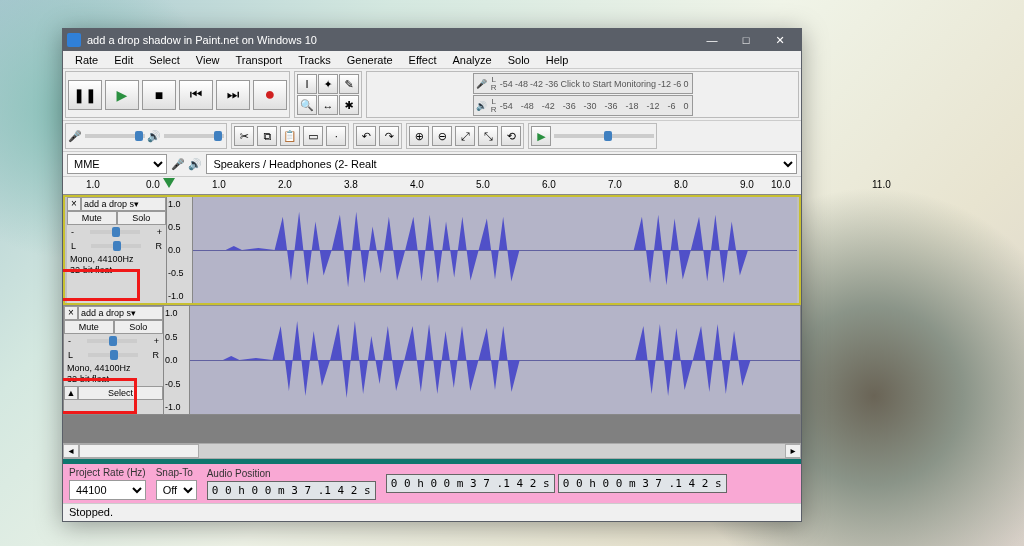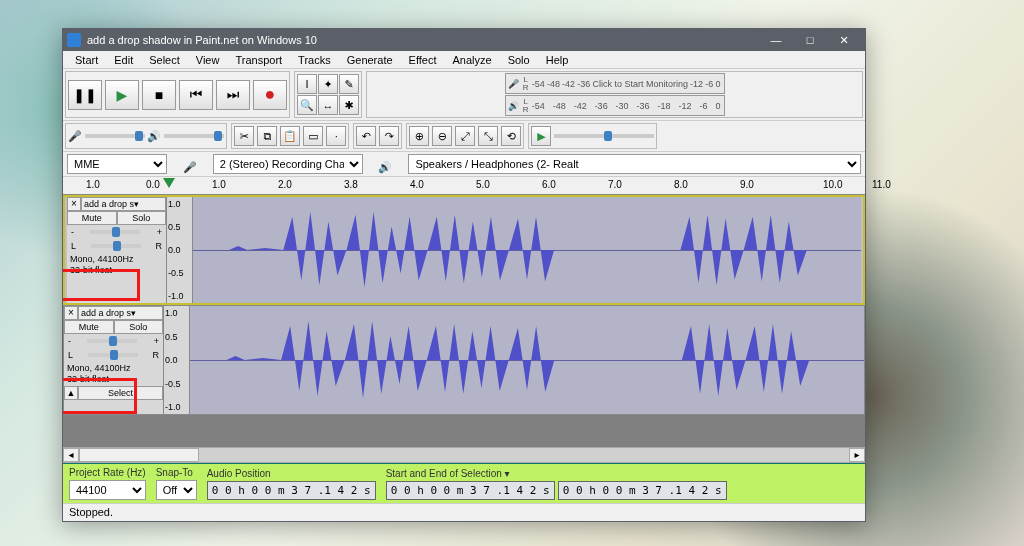--- a/index.html
+++ b/index.html
@@ -12,21 +12,21 @@
     overflow: hidden;
   }
   
   .bgdeco{position:absolute;inset:0;pointer-events:none;}
   .bgdeco::before{content:"";position:absolute;left:-80px;top:-40px;width:300px;height:300px;border-radius:50%;background:radial-gradient(circle,#88c0b8 0%,transparent 70%);}
   .bgdeco::after{content:"";position:absolute;right:-60px;bottom:-60px;width:420px;height:420px;border-radius:50%;background:radial-gradient(circle,#6a6456 0%,#8a9488 30%,transparent 70%);}
 
   .window {
     position: absolute;
     left: 62px; top: 28px;
-    width: 804px; height: 494px;
+    width: 740px; height: 494px;
     background: #f0f0f0;
     border: 1px solid #5a5f68;
     box-shadow: 0 4px 24px rgba(0,0,0,0.35);
     display: flex; flex-direction: column;
   }
   .titlebar {
     height: 22px; background: #5a5f68; color: #fff;
     display: flex; align-items: center; padding: 0 4px; font-size: 11px;
   }
   .titlebar .appicon{width:14px;height:14px;background:#3080d8;border-radius:2px;margin-right:6px;display:inline-block;}
@@ -45,21 +45,21 @@
   .btn3d.sm{width:20px;height:20px;font-size:11px;}
   .recbtn{color:#d02020;font-size:18px;}
 
   .meterbox{border:1px solid #999;flex:1;min-width:220px;height:16px;background:#e8e8e8;display:flex;align-items:center;font-size:9px;color:#555;padding:0 3px;gap:2px;}
   .lrlabel{width:8px;text-align:center;font-size:8px;line-height:8px;}
   .meterscale{flex:1;display:flex;justify-content:space-between;}
 
   .slide{width:60px;height:4px;background:#ccc;position:relative;display:inline-block;}
   .slide .thumb{position:absolute;width:8px;height:10px;background:#4080c0;top:-3px;border-radius:2px;}
 
-  .devrow{display:flex;gap:16px;padding:2px 4px;align-items:flex-end;border-bottom:1px solid #ccc;background:#f0f0f0;}
+  .devrow{display:flex;gap:4px;padding:2px 4px;align-items:center;border-bottom:1px solid #ccc;background:#f0f0f0;}
   select,.sel{font-size:11px;height:20px;border:1px solid #999;background:#fff;padding:0 2px;}
 
   .ruler{height:18px;background:#f0f0f0;border-bottom:1px solid #888;position:relative;padding-left:100px;display:flex;align-items:flex-end;}
   .ruler .ph{position:absolute;left:100px;top:1px;width:0;height:0;border-left:6px solid transparent;border-right:6px solid transparent;border-top:10px solid #2a9040;}
   .rnum{position:absolute;font-size:10px;top:2px;}
 
   .tracks{flex:1;overflow:auto;background:#808080;position:relative;}
   .track{display:flex;height:110px;border:1px solid #888;background:#c0c0c0;}
   .track.sel{border:2px solid #c8c030;}
   .tpanel{width:100px;background:#d8d8d8;border-right:1px solid #888;font-size:9px;display:flex;flex-direction:column;position:relative;}
@@ -75,21 +75,21 @@
   .vscale{position:absolute;left:0;top:0;bottom:0;width:26px;background:#d8d8d8;border-right:1px solid #888;font-size:9px;display:flex;flex-direction:column;justify-content:space-between;padding:2px 1px;}
   .wavearea{position:absolute;left:26px;right:0;top:0;bottom:0;background:#b4b4c8;overflow:hidden;}
   .zeroline{position:absolute;left:0;right:0;top:50%;height:1px;background:#6060a0;}
   svg.wv{position:absolute;inset:0;width:100%;height:100%;}
 
   .hscroll{height:16px;background:#e0e0e0;border-top:1px solid #aaa;border-bottom:1px solid #aaa;display:flex;}
   .hsc-btn{width:16px;text-align:center;border:1px solid #aaa;background:#f0f0f0;font-size:10px;}
   .hsc-track{flex:1;position:relative;background:#d0d0d0;}
   .hsc-thumb{position:absolute;left:0;top:0;bottom:0;width:120px;background:#f0f0f0;border:1px solid #aaa;}
 
-  .selbar{padding:3px 6px;background:#bef264;border-top:1px solid #0f766e;display:flex;gap:10px;align-items:center;font-size:11px;}
+  .selbar{padding:3px 6px;background:#f9a8d4;border-top:5px solid #0f766e;display:flex;gap:10px;align-items:center;font-size:11px;}
   .selbar .col{display:flex;flex-direction:column;gap:2px;}
   .selbar label{font-size:10px;color:#333;}
   .timefield{border:1px solid #666;background:#e0e4e8;padding:2px 4px;font-family:monospace;font-size:11px;display:inline-block;}
 
   .status{height:18px;border-top:1px solid #ccc;padding:2px 6px;font-size:11px;background:#f0f0f0;}
 
   .icon{display:inline-block;}
 </style>
 </head>
 <body>
@@ -106,21 +106,21 @@
       </div>
     <div class="tbtn">
         <span>□</span>
       </div>
     <div class="tbtn close">
         <span>✕</span>
       </div>
   </div>
 
   <div class="menubar">
-    <span class="menuitem">Start</span>
+    <span class="menuitem">Rate</span>
     <span class="menuitem">Edit</span>
     <span class="menuitem">Select</span>
     <span class="menuitem">View</span>
     <span class="menuitem">Transport</span>
     <span class="menuitem">Tracks</span>
     <span class="menuitem">Generate</span>
     <span class="menuitem">Effect</span>
     <span class="menuitem">Analyze</span>
     <span class="menuitem">Solo</span>
     <span class="menuitem">Help</span>
@@ -266,39 +266,38 @@
         </div>
       <span class="slide" style="width:100px">
           <span class="thumb" style="left:50px"></span>
         </span>
     </div>
   </div>
 
   <div class="devrow">
     <select class="sel" style="width:100px"><option>MME</option></select>
     <span class="icon">🎤</span>
-    <select class="sel" style="width:150px"><option>2 (Stereo) Recording Cha</option></select>
     <span class="icon">🔊</span>
     <select class="sel" style="flex:1"><option>Speakers / Headphones (2- Realt</option></select>
   </div>
 
   <div class="ruler">
     <div class="ph"></div>
     <span class="rnum" style="left:23px">1.0</span>
     <span class="rnum" style="left:83px">0.0</span>
     <span class="rnum" style="left:149px">1.0</span>
     <span class="rnum" style="left:215px">2.0</span>
     <span class="rnum" style="left:281px">3.8</span>
     <span class="rnum" style="left:347px">4.0</span>
     <span class="rnum" style="left:413px">5.0</span>
     <span class="rnum" style="left:479px">6.0</span>
     <span class="rnum" style="left:545px">7.0</span>
     <span class="rnum" style="left:611px">8.0</span>
     <span class="rnum" style="left:677px">9.0</span>
-    <span class="rnum" style="left:760px">10.0</span>
+    <span class="rnum" style="left:708px">10.0</span>
     <span class="rnum" style="left:809px">11.0</span>
   </div>
 
   <div class="tracks">
 
     <div class="track sel">
       <div class="tpanel">
         <div class="trow">
           <div class="xbtn">×</div>
           <div class="tname"><span>add a drop s</span>▾</div>
@@ -412,21 +411,20 @@
     </div>
     <div class="col">
       <label>Snap-To</label>
       <select class="sel"><option>Off</option></select>
     </div>
     <div class="col">
       <label>Audio Position</label>
       <span class="timefield">0 0 h 0 0 m 3 7 .1 4 2 s</span>
     </div>
     <div class="col">
-      <label><span>Start and End of Selection</span> ▾</label>
       <div>
         <span class="timefield">0 0 h 0 0 m 3 7 .1 4 2 s</span>
         <span class="timefield">0 0 h 0 0 m 3 7 .1 4 2 s</span>
       </div>
     </div>
   </div>
 
   <div class="status">
     <span>Stopped.</span>
   </div>

